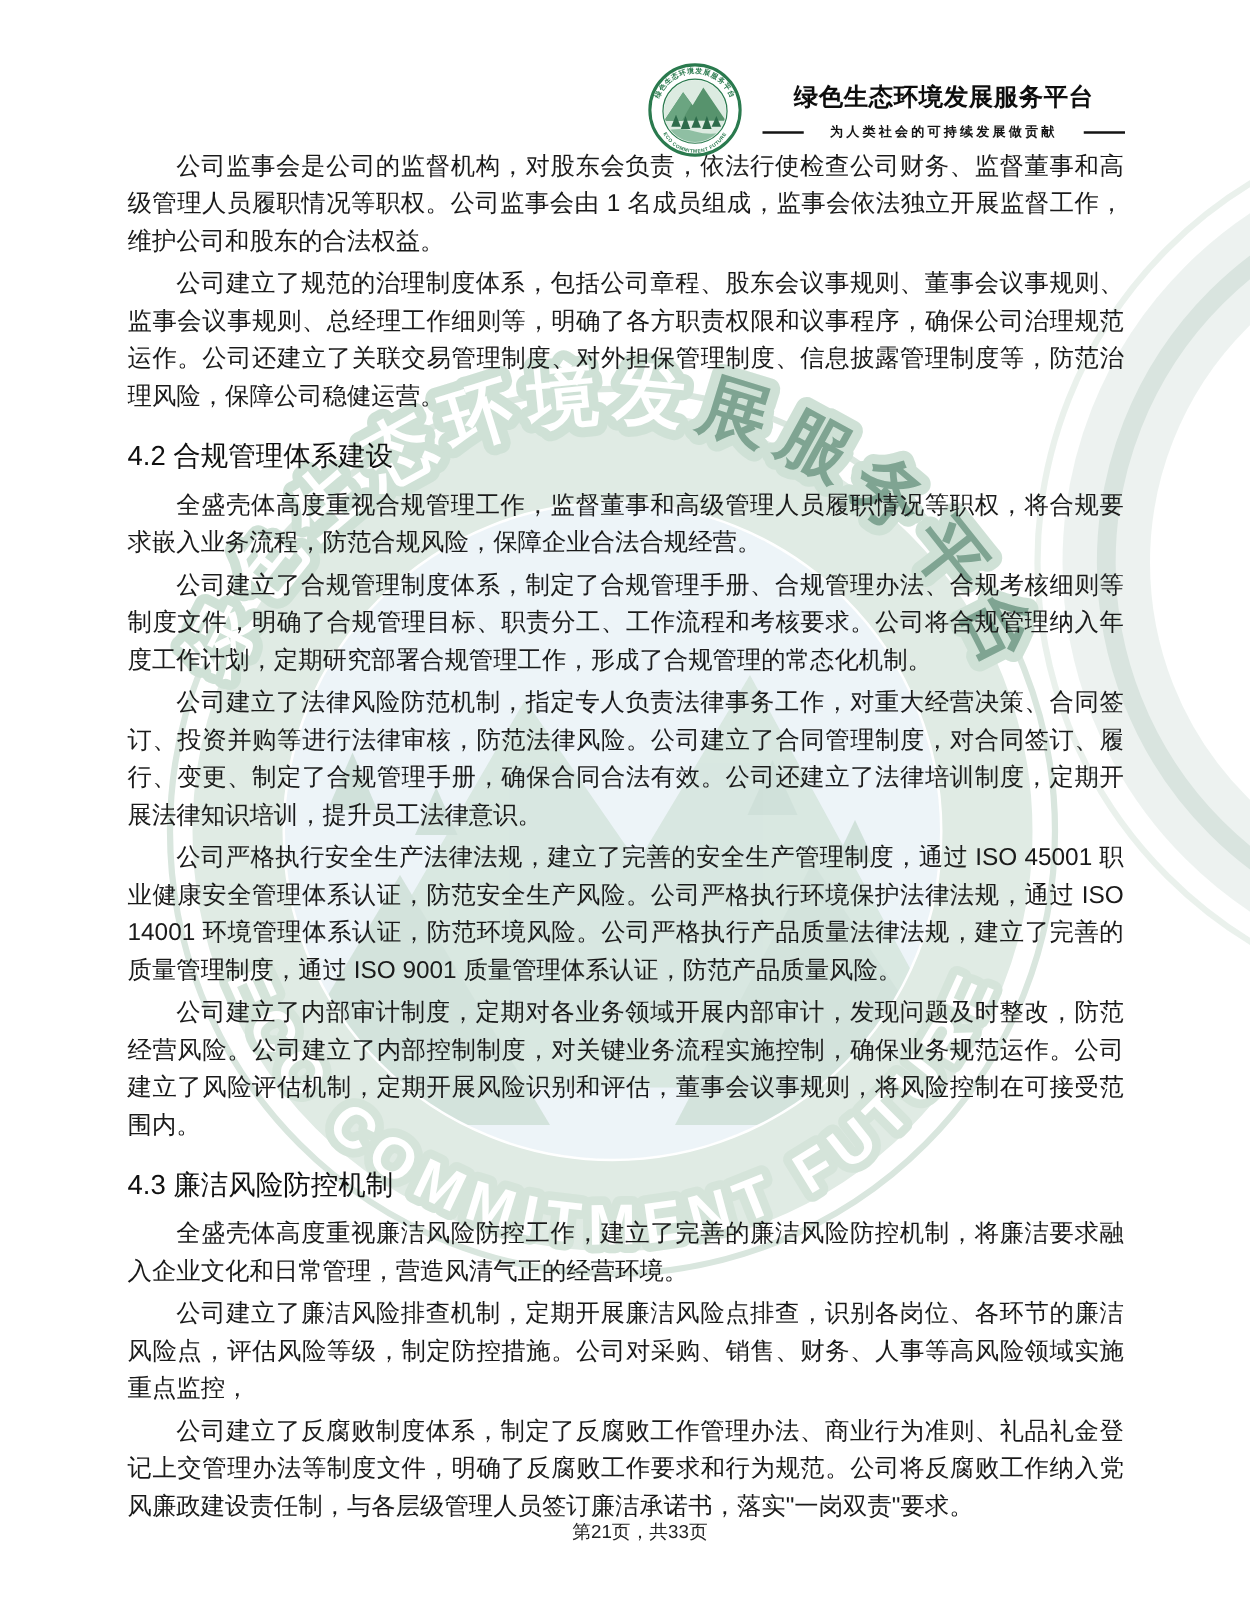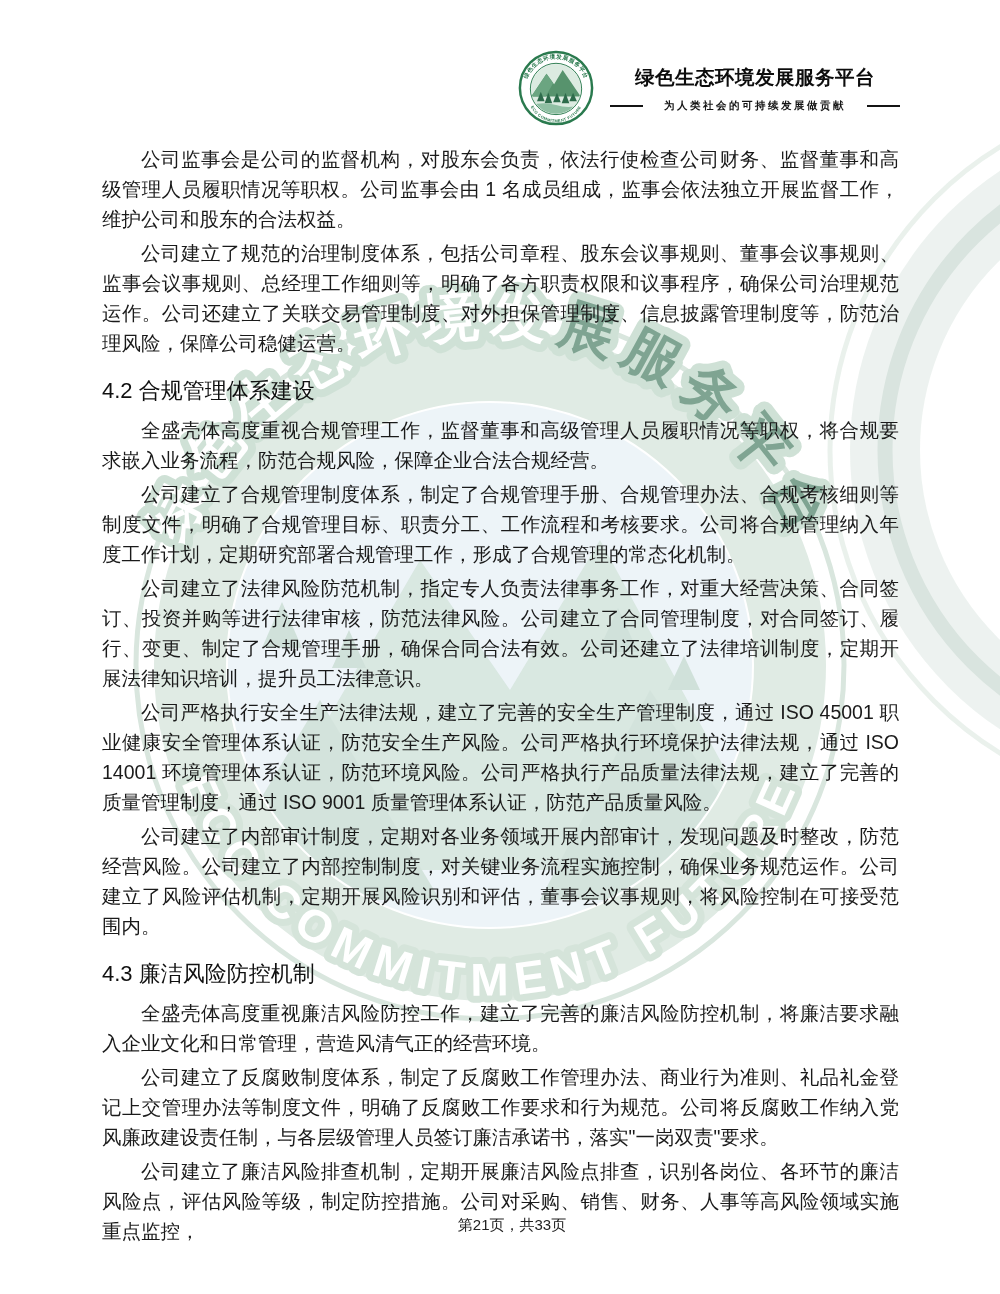--- a/index.html
+++ b/index.html
@@ -14,21 +14,21 @@
   
   .header{position:absolute;top:50px;right:100px;display:flex;align-items:center;gap:16px;z-index:2;}
   .logo-svg{display:block;flex:0 0 auto;}
   .brand{display:flex;flex-direction:column;align-items:center;}
   .brand-title{font-size:19.5px;font-weight:bold;color:#0d0d0d;letter-spacing:0.5px;white-space:nowrap;}
   .brand-tagline{display:flex;align-items:center;gap:21px;margin-top:8px;}
   .tl-line{width:33px;height:2px;background:#141414;}
   .tl-text{font-size:10.5px;font-weight:bold;color:#141414;letter-spacing:2.5px;white-space:nowrap;}
 
   
-  .content{position:absolute;left:102px;top:144px;width:797px;z-index:1;}
+  .content{position:absolute;left:102px;top:118px;width:797px;z-index:1;}
   .para{
     font-size:19.5px;line-height:30px;color:#1a1a1a;
     text-align:justify;text-indent:2em;margin:0 0 4px 0;
   }
   .heading{
     font-size:22px;line-height:31px;font-weight:normal;color:#101010;
     margin:17px 0 9px 0;
   }
 
   
@@ -132,21 +132,21 @@
     <p class="para">公司监事会是公司的监督机构，对股东会负责，依法行使检查公司财务、监督董事和高级管理人员履职情况等职权。公司监事会由 1 名成员组成，监事会依法独立开展监督工作，维护公司和股东的合法权益。</p>
     <p class="para">公司建立了规范的治理制度体系，包括公司章程、股东会议事规则、董事会议事规则、监事会议事规则、总经理工作细则等，明确了各方职责权限和议事程序，确保公司治理规范运作。公司还建立了关联交易管理制度、对外担保管理制度、信息披露管理制度等，防范治理风险，保障公司稳健运营。</p>
     <h2 class="heading">4.2 合规管理体系建设</h2>
     <p class="para">全盛壳体高度重视合规管理工作，监督董事和高级管理人员履职情况等职权，将合规要求嵌入业务流程，防范合规风险，保障企业合法合规经营。</p>
     <p class="para">公司建立了合规管理制度体系，制定了合规管理手册、合规管理办法、合规考核细则等制度文件，明确了合规管理目标、职责分工、工作流程和考核要求。公司将合规管理纳入年度工作计划，定期研究部署合规管理工作，形成了合规管理的常态化机制。</p>
     <p class="para">公司建立了法律风险防范机制，指定专人负责法律事务工作，对重大经营决策、合同签订、投资并购等进行法律审核，防范法律风险。公司建立了合同管理制度，对合同签订、履行、变更、制定了合规管理手册，确保合同合法有效。公司还建立了法律培训制度，定期开展法律知识培训，提升员工法律意识。</p>
     <p class="para">公司严格执行安全生产法律法规，建立了完善的安全生产管理制度，通过 ISO 45001 职业健康安全管理体系认证，防范安全生产风险。公司严格执行环境保护法律法规，通过 ISO 14001 环境管理体系认证，防范环境风险。公司严格执行产品质量法律法规，建立了完善的质量管理制度，通过 ISO 9001 质量管理体系认证，防范产品质量风险。</p>
     <p class="para">公司建立了内部审计制度，定期对各业务领域开展内部审计，发现问题及时整改，防范经营风险。公司建立了内部控制制度，对关键业务流程实施控制，确保业务规范运作。公司建立了风险评估机制，定期开展风险识别和评估，董事会议事规则，将风险控制在可接受范围内。</p>
     <h2 class="heading">4.3 廉洁风险防控机制</h2>
     <p class="para">全盛壳体高度重视廉洁风险防控工作，建立了完善的廉洁风险防控机制，将廉洁要求融入企业文化和日常管理，营造风清气正的经营环境。</p>
+    <p class="para">公司建立了廉洁风险排查机制，定期开展廉洁风险点排查，识别各岗位、各环节的廉洁风险点，评估风险等级，制定防控措施。公司对采购、销售、财务、人事等高风险领域实施重点监控，</p>
     <p class="para">公司建立了反腐败制度体系，制定了反腐败工作管理办法、商业行为准则、礼品礼金登记上交管理办法等制度文件，明确了反腐败工作要求和行为规范。公司将反腐败工作纳入党风廉政建设责任制，与各层级管理人员签订廉洁承诺书，落实"一岗双责"要求。</p>
-    <p class="para">公司建立了廉洁风险排查机制，定期开展廉洁风险点排查，识别各岗位、各环节的廉洁风险点，评估风险等级，制定防控措施。公司对采购、销售、财务、人事等高风险领域实施重点监控，</p>
   </main>
 
   <footer class="footer">
     <span>第21页，共33页</span>
   </footer>
 
 </div>
 
 </body></html>

